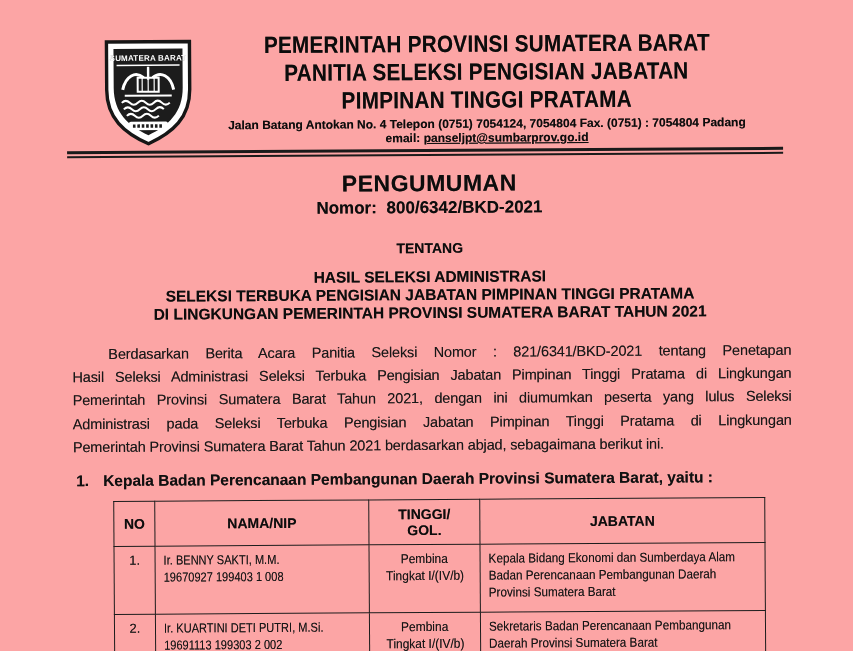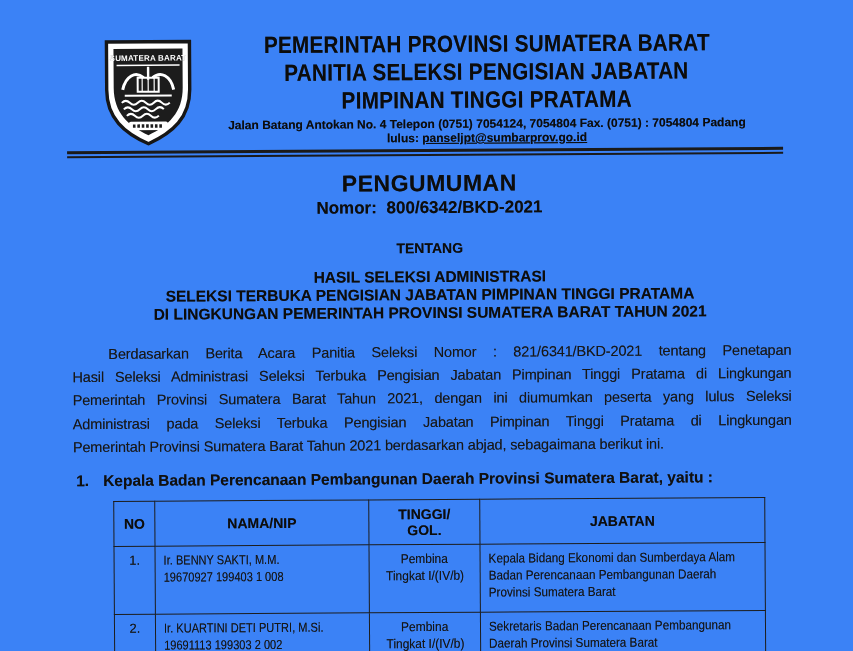--- a/index.html
+++ b/index.html
@@ -1,18 +1,18 @@
 <!DOCTYPE html>
 <html><head>
 <meta charset="utf-8">
 <style>
   html,body { margin:0; padding:0; background:#e8e8e8; }
   .page {
     position:relative; width:853px; height:651px; overflow:hidden;
-    background:#3b82f6; color:#141414;
+    background:#fca5a5; color:#141414;
     font-family:"Liberation Sans", sans-serif;
   }
   .scan {
     position:absolute; inset:0;
     transform:rotate(-0.35deg); transform-origin:430px 300px;
     text-shadow:0 0 0.4px rgba(25,25,25,0.55);
   }
   
   .seal { position:absolute; left:101px; top:36px; width:97px; height:110px; }
   .head { position:absolute; left:188px; top:30px; width:600px; text-align:center; color:#0c0c0c; }
@@ -89,21 +89,21 @@
         </g>
       </svg>
     </div>
 
     <div class="head">
       <div class="org-line"><span>PEMERINTAH PROVINSI SUMATERA BARAT</span></div>
       <div class="org-line"><span>PANITIA SELEKSI PENGISIAN JABATAN</span></div>
       <div class="org-line"><span>PIMPINAN TINGGI PRATAMA</span></div>
       <div class="addr">Jalan Batang Antokan No. 4 Telepon (0751) 7054124, 7054804 Fax. (0751) : 7054804 Padang</div>
       <div class="email-line">
-        <span>lulus:</span>
+        <span>email:</span>
         <span class="email-link">panseljpt@sumbarprov.go.id</span>
       </div>
     </div>
 
     <div class="rule"></div>
 
     <div class="title-block">
       <div class="doc-title">PENGUMUMAN</div>
       <div class="doc-number">Nomor: 800/6342/BKD-2021</div>
       <div class="about">TENTANG</div>

